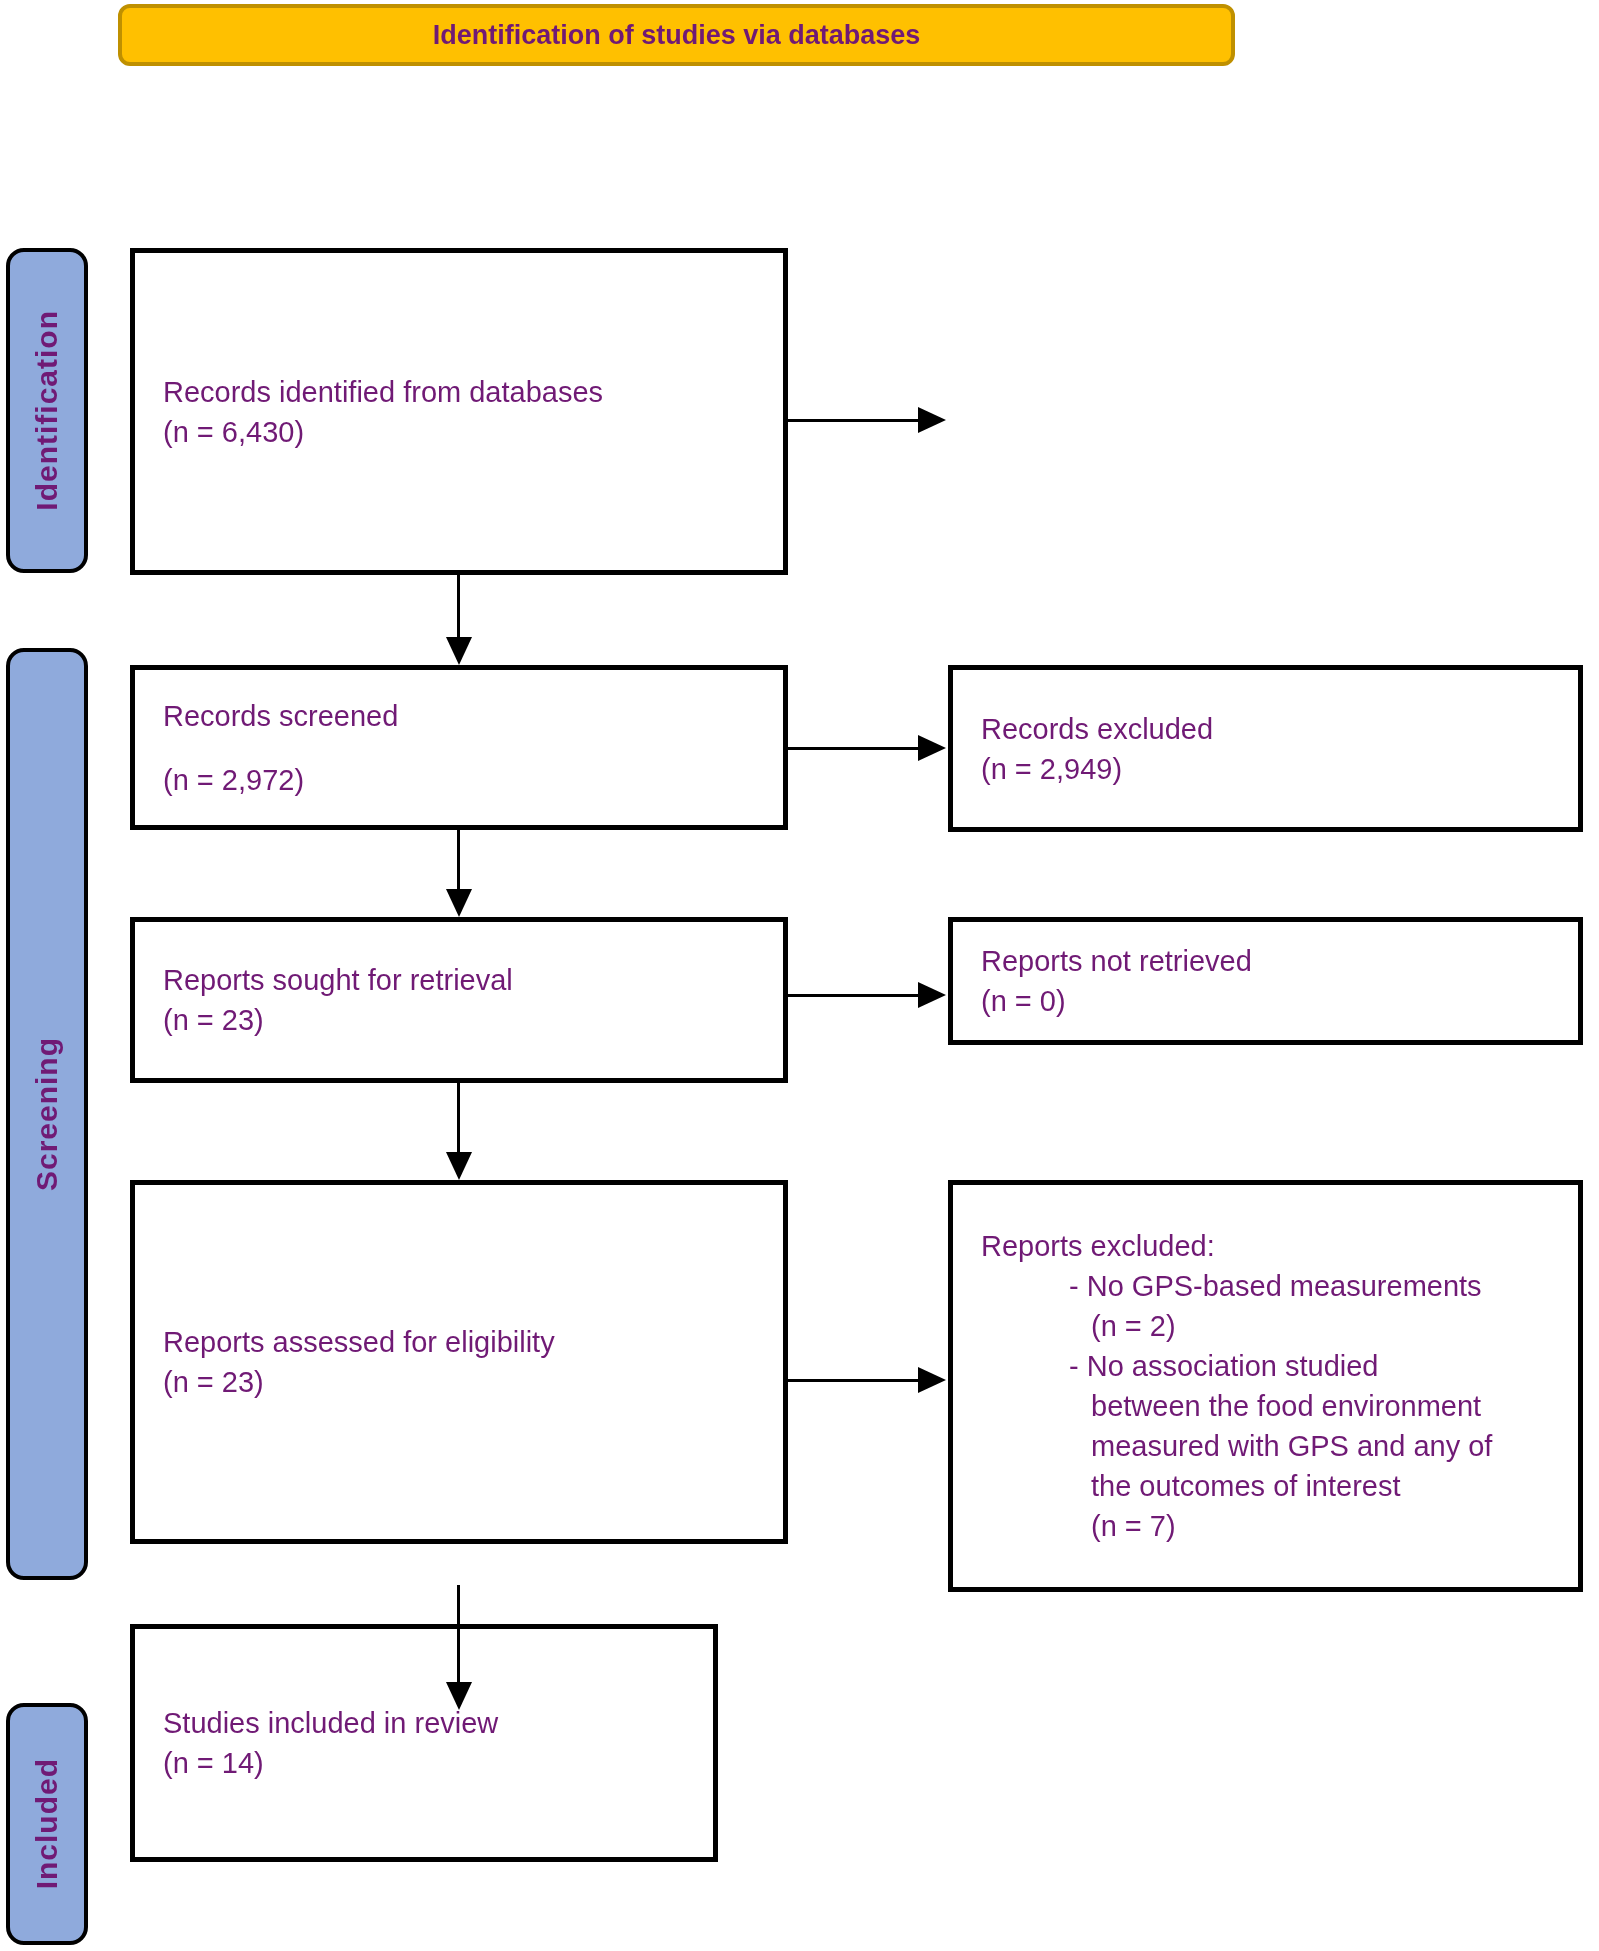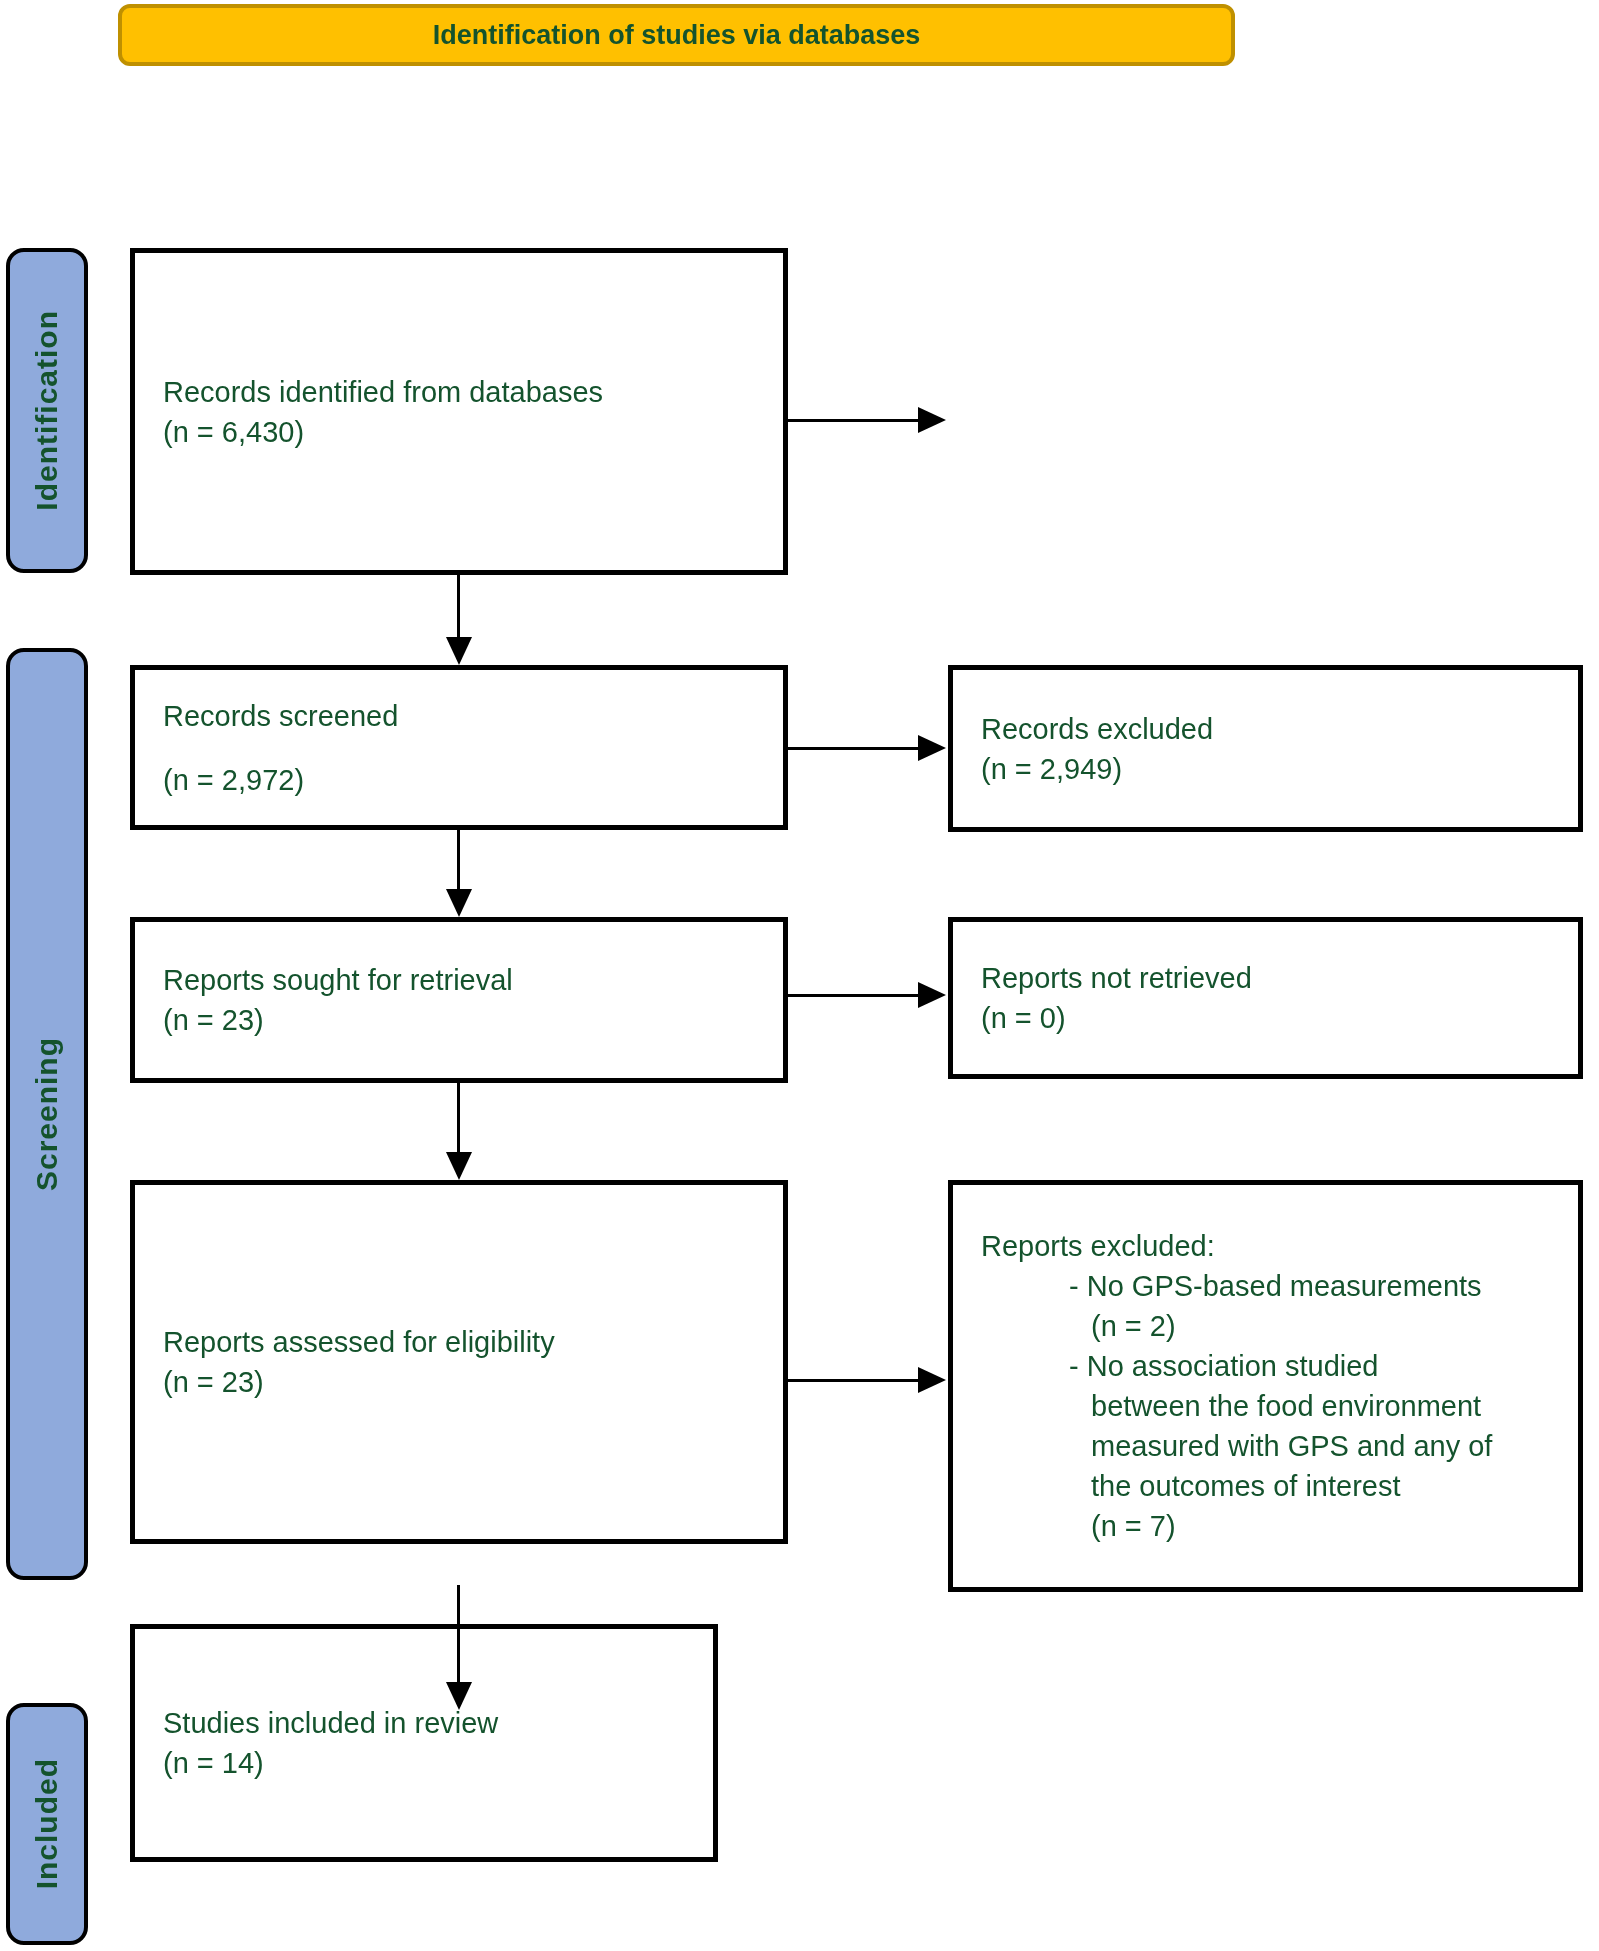--- a/index.html
+++ b/index.html
@@ -1,21 +1,21 @@
 <!DOCTYPE html>
 <html><head>
 <meta charset="utf-8">
 <style>
   html,body{margin:0;padding:0;background:#ffffff;}
   .canvas{
     position:relative;
     width:1599px;height:1951px;
     background:#ffffff;
     font-family:"Liberation Sans", sans-serif;
-    color:#14532d;
+    color:#701a75;
     overflow:hidden;
   }
   .banner{
     position:absolute;left:118px;top:4px;width:1117px;height:62px;
     background:#FFC000;border:4px solid #BF9000;border-radius:12px;
     display:flex;align-items:center;justify-content:center;
     font-size:27px;font-weight:bold;box-sizing:border-box;
   }
   .sidebar{
     position:absolute;left:6px;width:82px;
@@ -96,21 +96,21 @@
     <div class="ln">Studies included in review</div>
     <div class="ln">(n = 14)</div>
   </div>
 
 
   <div class="flowbox" style="left:948px;top:665px;width:635px;height:167px;">
     <div class="ln">Records excluded</div>
     <div class="ln">(n = 2,949)</div>
   </div>
 
-  <div class="flowbox" style="left:948px;top:917px;width:635px;height:162px;">
+  <div class="flowbox" style="left:948px;top:917px;width:635px;height:128px;">
     <div class="ln">Reports not retrieved</div>
     <div class="ln">(n = 0)</div>
   </div>
 
   <div class="flowbox" style="left:948px;top:1180px;width:635px;height:412px;">
     <div class="ln">Reports excluded:</div>
     <div class="ln ind1">- No GPS-based measurements</div>
     <div class="ln ind2">(n = 2)</div>
     <div class="ln ind1">- No association studied</div>
     <div class="ln ind2">between the food environment</div>

